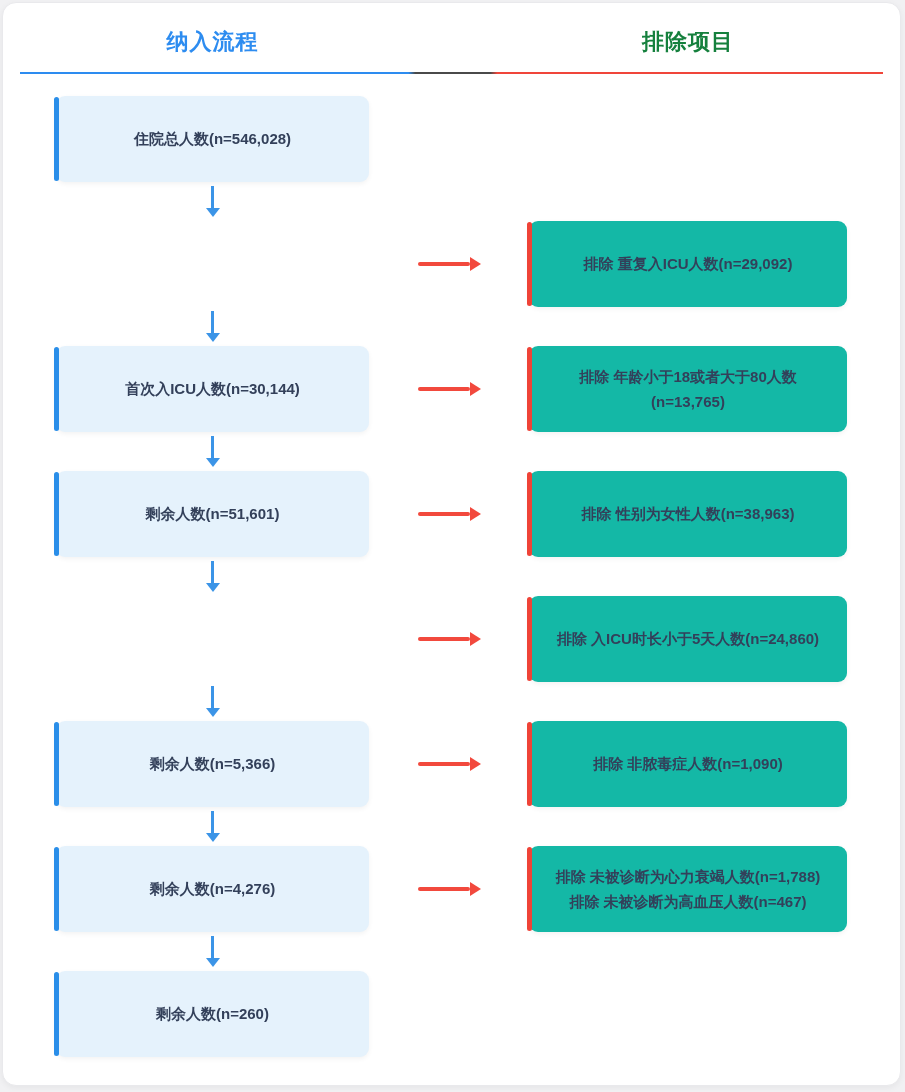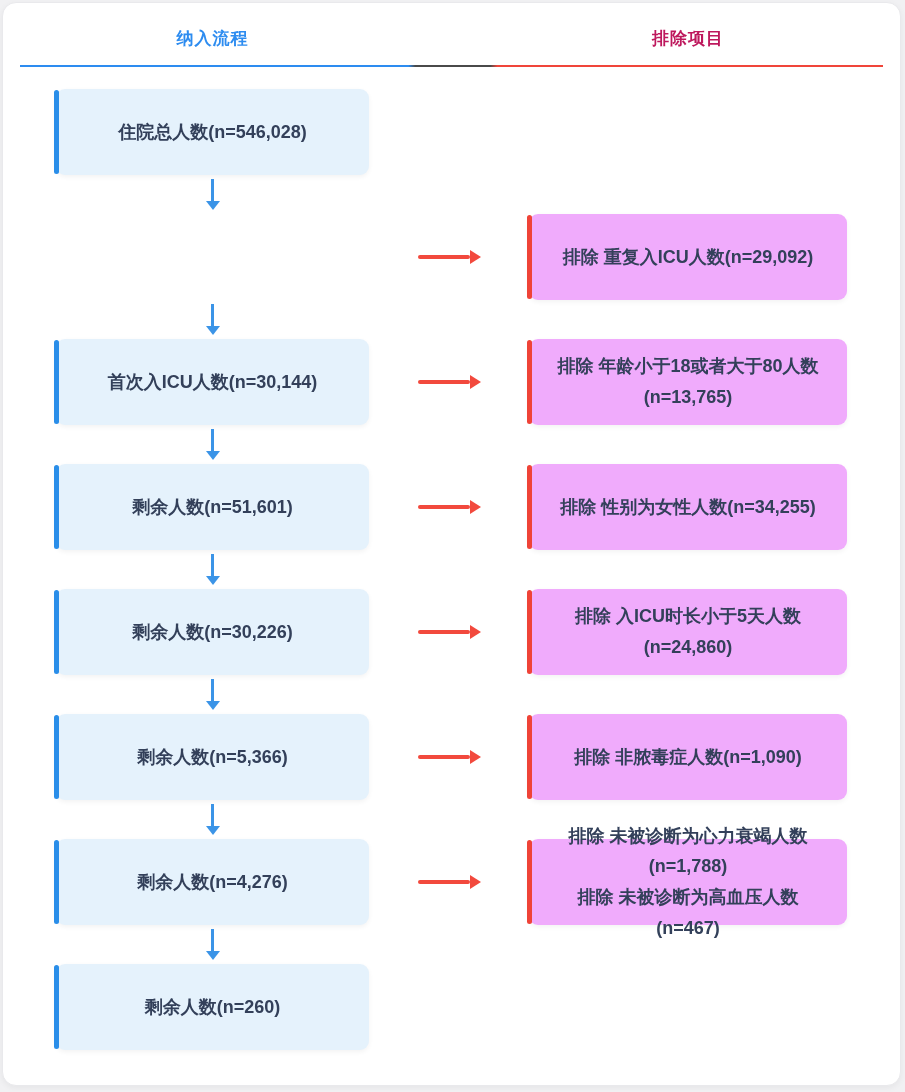--- a/index.html
+++ b/index.html
@@ -22,26 +22,26 @@
     box-sizing: border-box;
   }
   .titles {
     display: grid;
     grid-template-columns: 313px 160px 318px;
     padding: 0 53px;
     margin-top: 24px;
   }
   .title {
     text-align: center;
-    font-size: 17px;
+    font-size: 22px;
     font-weight: bold;
     letter-spacing: 1px;
   }
   .title.blue { color: #2d8cf0; }
-  .title.red  { color: #be185d; }
+  .title.red  { color: #15803d; }
   .underline {
     height: 2px;
     margin: 15px 17px 0 17px;
     background: linear-gradient(to right,
       #2d8cf0 0%, #2d8cf0 45%,
       #4a4a4a 45.8%, #4a4a4a 54.5%,
       #f0453a 55.3%, #f0453a 100%);
   }
   .flow {
     margin-top: 22px;
@@ -56,29 +56,29 @@
   .cell-left { position: relative; }
   .box {
     position: relative;
     height: 86px;
     border-radius: 9px;
     display: flex;
     flex-direction: column;
     align-items: center;
     justify-content: center;
     text-align: center;
-    font-size: 18px;
+    font-size: 15px;
     font-weight: bold;
     color: #33405a;
     padding: 0 18px;
     box-sizing: border-box;
     box-shadow: 0 2px 5px rgba(0,0,0,0.05);
   }
   .box.blue { background: #e5f2fc; }
-  .box.red  { background: #f0abfc; text-align: center; }
+  .box.red  { background: #14b8a6; text-align: center; }
   .accent-bar {
     position: absolute;
     left: -2px; top: 1px; bottom: 1px;
     width: 5px;
     border-radius: 6px;
   }
   .accent-bar.blue { background: #2a8ee9; }
   .accent-bar.red  { background: #ef4337; }
   .box-line { display: block; line-height: 1.7; }
   
@@ -208,31 +208,27 @@
       </div>
       <div class="cell-mid">
         <div class="arrow-right">
           <span class="stem"></span>
           <span class="head"></span>
         </div>
       </div>
       <div class="cell-right">
         <div class="box red">
           <span class="accent-bar red"></span>
-          <span class="box-line">排除 性别为女性人数(n=34,255)</span>
-        </div>
-      </div>
-    </div>
-
-    <div class="flow-row">
-      <div class="cell-left">
-        <div class="box blue">
-          <span class="accent-bar blue"></span>
-          <span class="box-line">剩余人数(n=30,226)</span>
-        </div>
+          <span class="box-line">排除 性别为女性人数(n=38,963)</span>
+        </div>
+      </div>
+    </div>
+
+    <div class="flow-row">
+      <div class="cell-left">
         <div class="down-arrow">
           <span class="stem"></span>
           <span class="head"></span>
         </div>
       </div>
       <div class="cell-mid">
         <div class="arrow-right">
           <span class="stem"></span>
           <span class="head"></span>
         </div>

